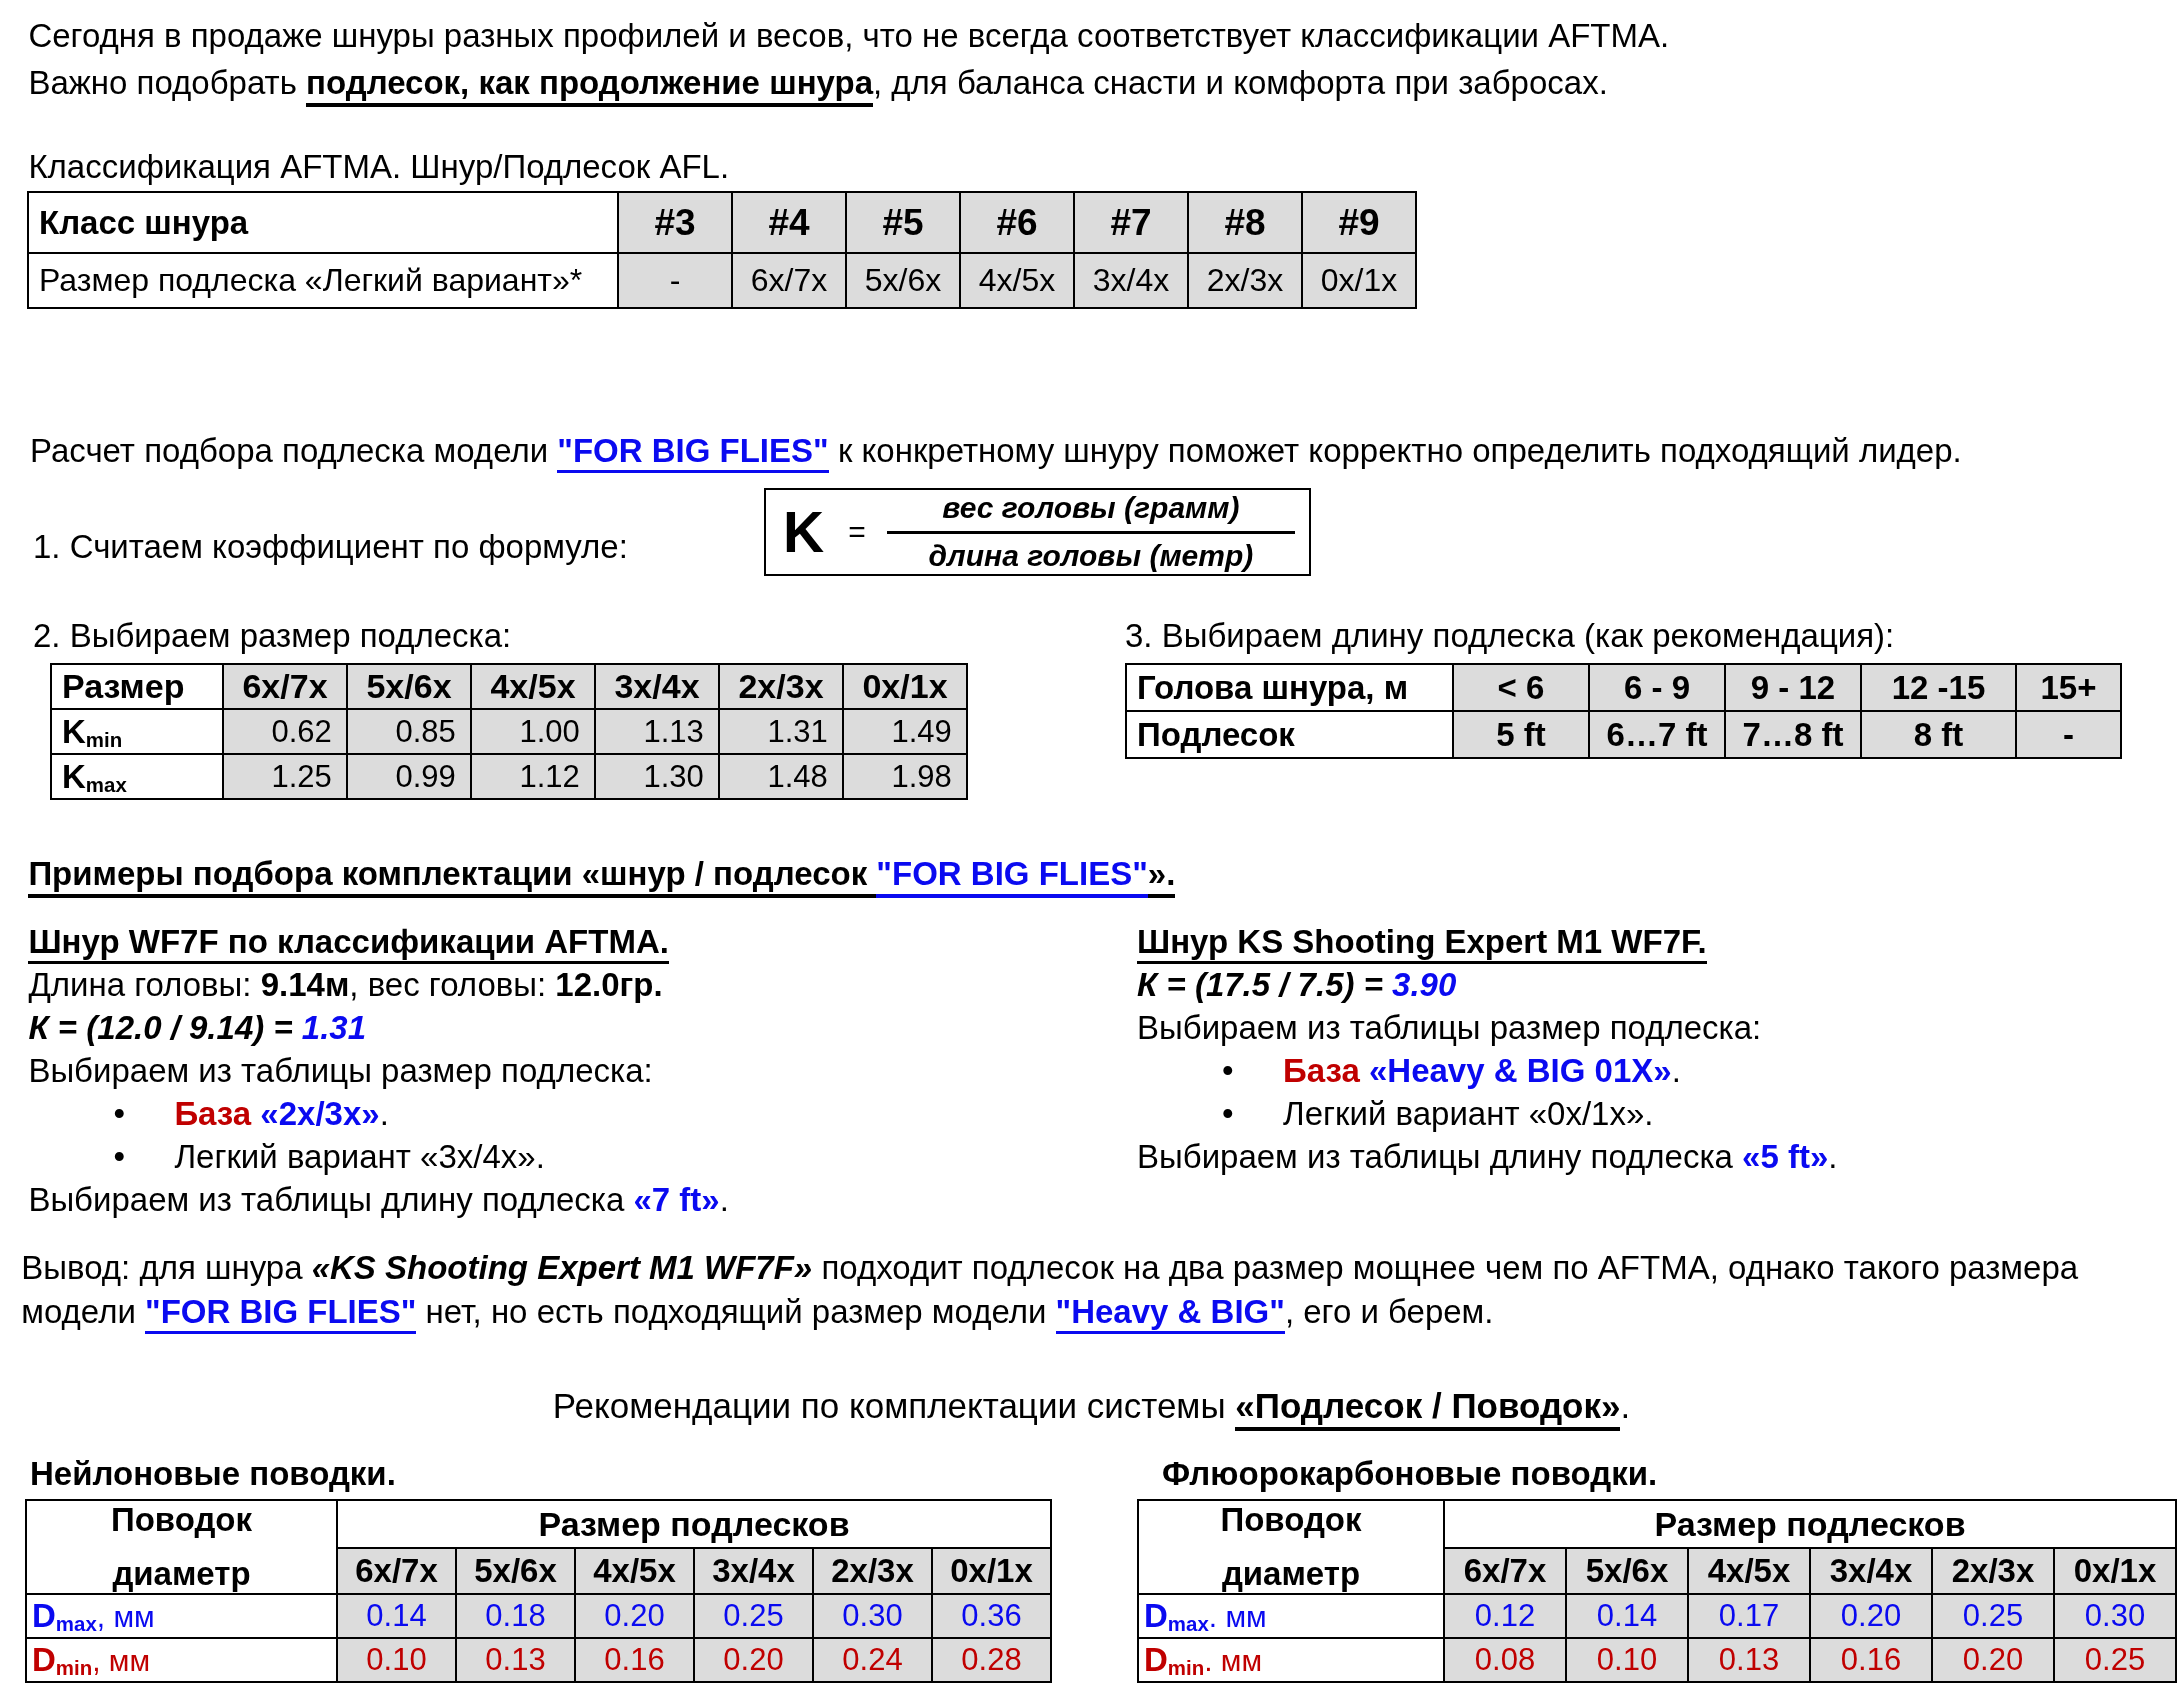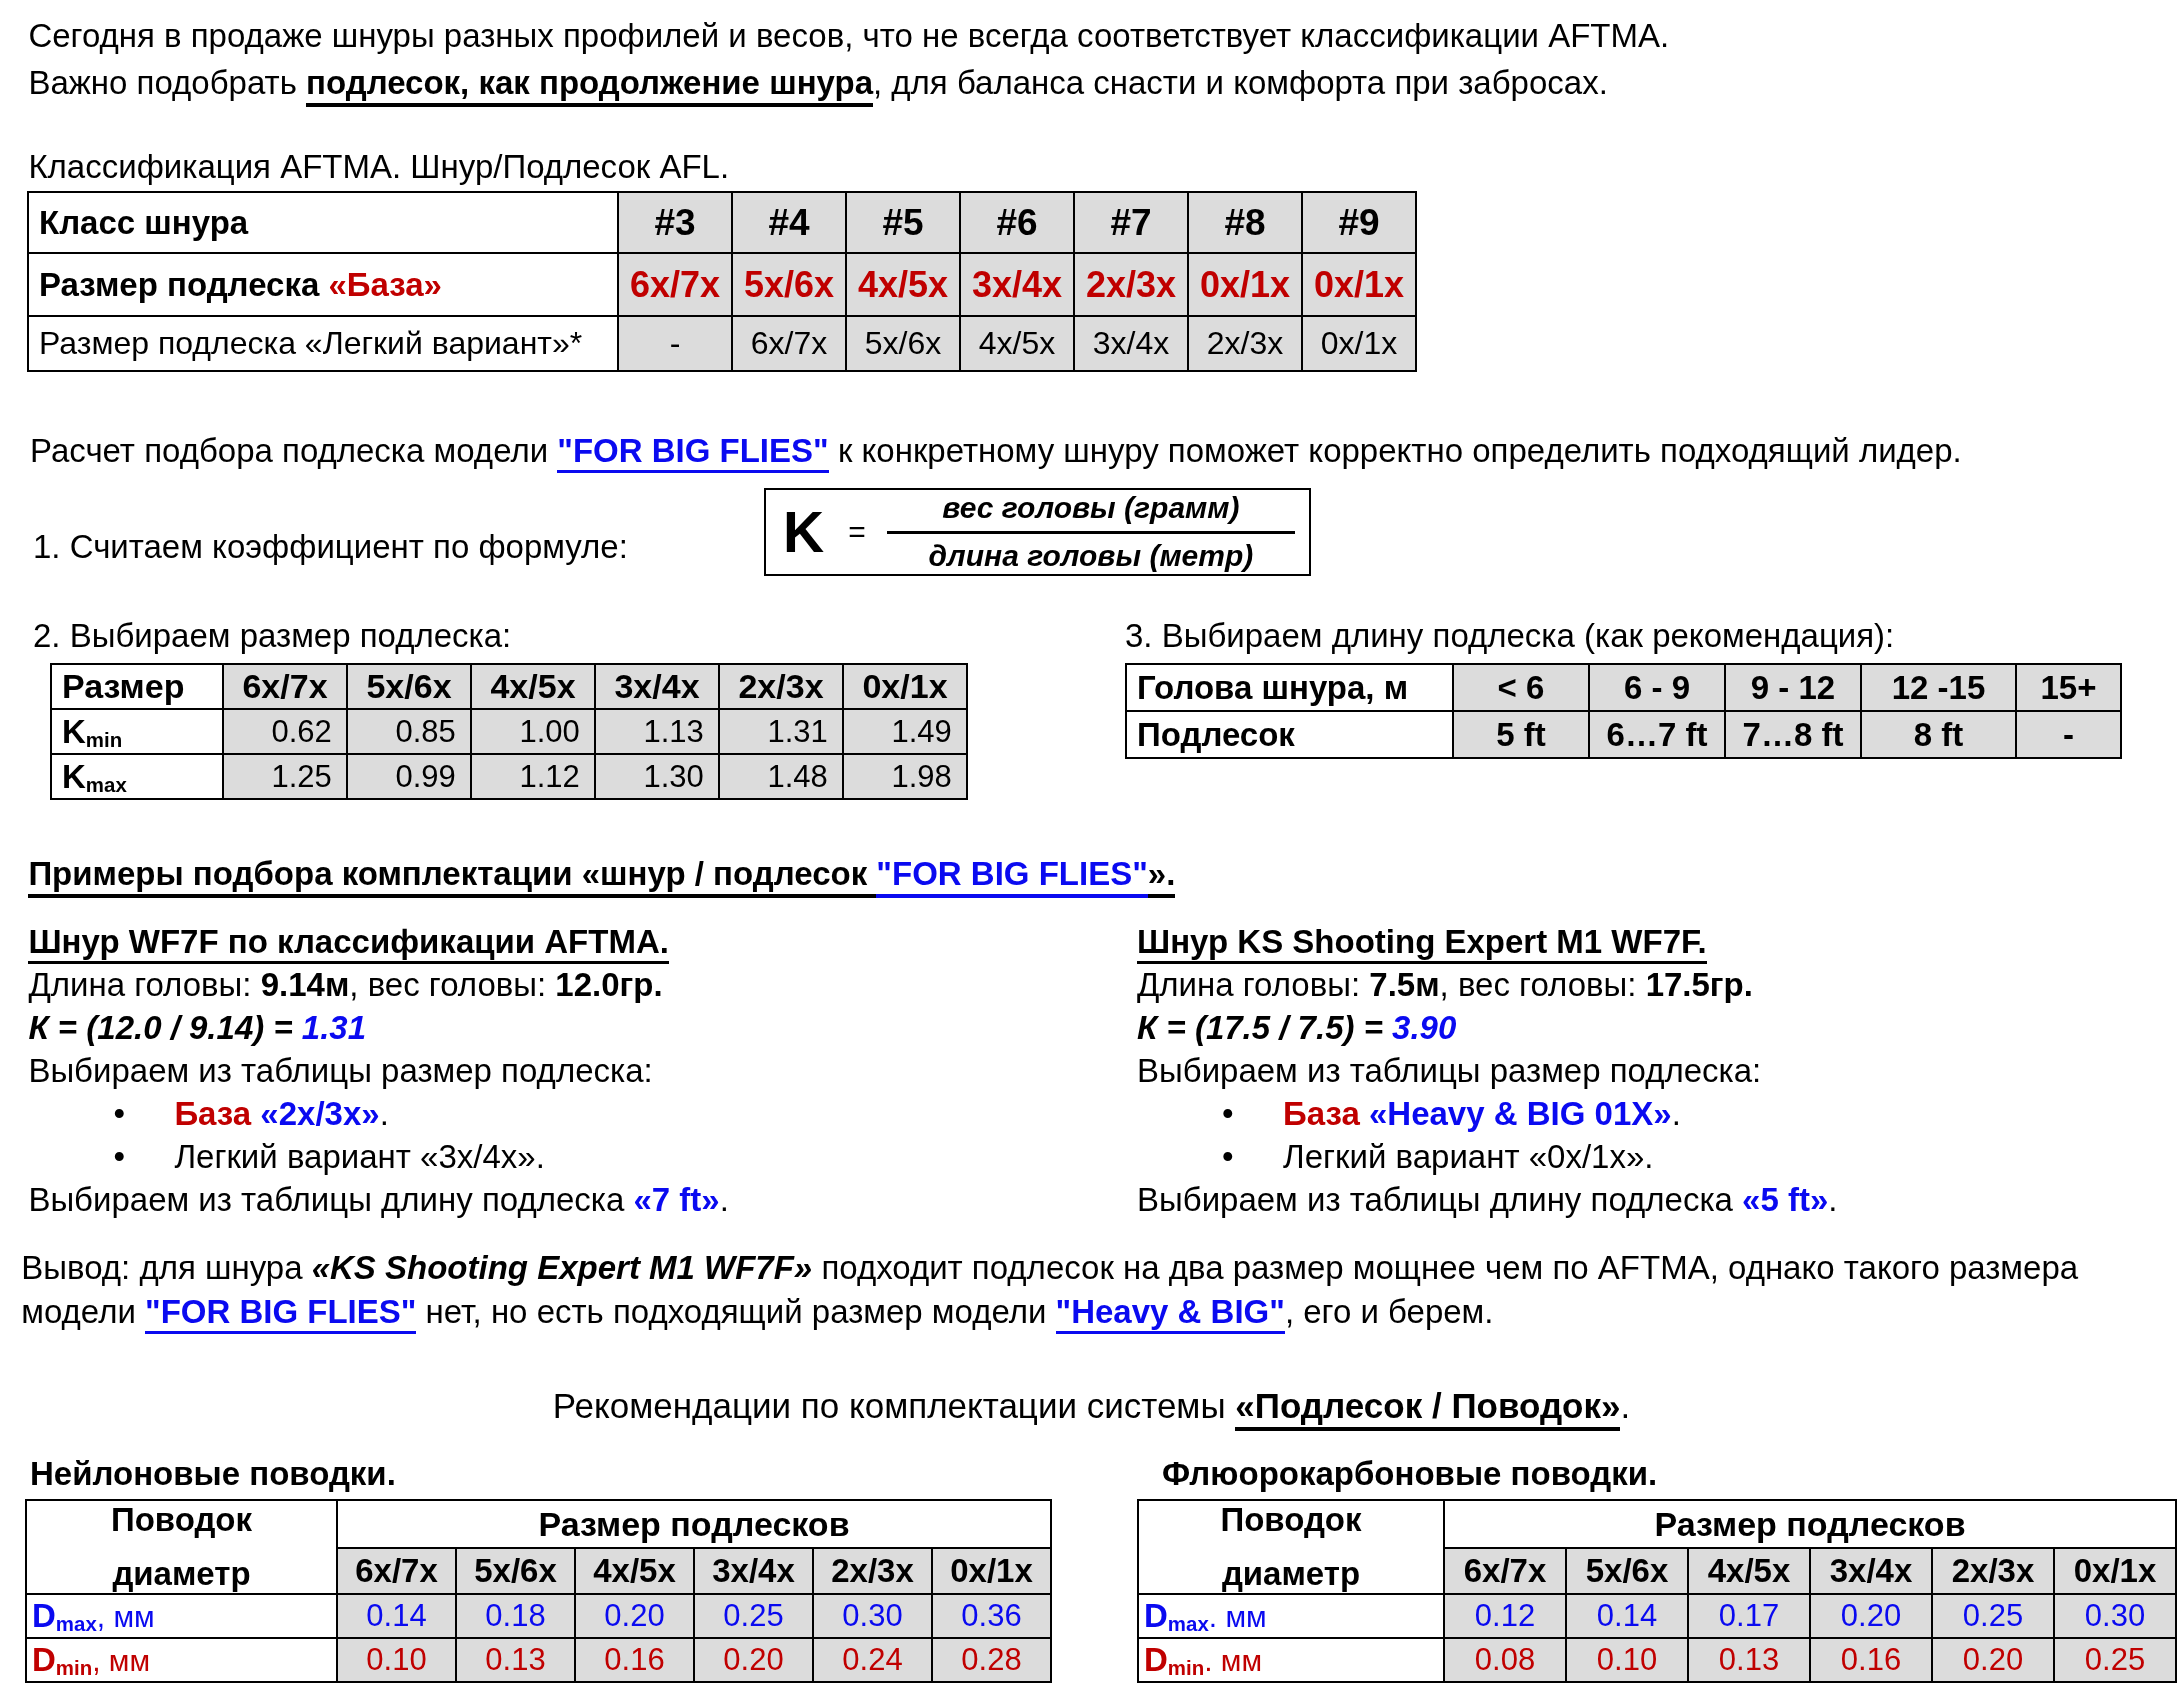--- a/index.html
+++ b/index.html
@@ -88,30 +88,20 @@
       <tr style="height:61px;">
     <td class="lab lab1">Класс шнура</td>
     <td class="g cls">#3</td>
     <td class="g cls">#4</td>
     <td class="g cls">#5</td>
     <td class="g cls">#6</td>
     <td class="g cls">#7</td>
     <td class="g cls">#8</td>
     <td class="g cls">#9</td>
   </tr>
-  <tr style="height:63px;">
-    <td class="lab lab1"><span>Размер подлеска </span><span class="red">«База»</span></td>
-    <td class="g base-val">6x/7x</td>
-    <td class="g base-val">5x/6x</td>
-    <td class="g base-val">4x/5x</td>
-    <td class="g base-val">3x/4x</td>
-    <td class="g base-val">2x/3x</td>
-    <td class="g base-val">0x/1x</td>
-    <td class="g base-val">0x/1x</td>
-  </tr>
   <tr style="height:55px;">
     <td class="lab lab3">Размер подлеска «Легкий вариант»*</td>
     <td class="g light-val">-</td>
     <td class="g light-val">6x/7x</td>
     <td class="g light-val">5x/6x</td>
     <td class="g light-val">4x/5x</td>
     <td class="g light-val">3x/4x</td>
     <td class="g light-val">2x/3x</td>
     <td class="g light-val">0x/1x</td>
   </tr>
@@ -209,21 +199,20 @@
   <div class="exline"><span>Длина головы: </span><span class="b">9.14м</span><span>, вес головы: </span><span class="b">12.0гр.</span></div>
   <div class="exline b i"><span>К = (12.0 / 9.14) = </span><span class="blue">1.31</span></div>
   <div class="exline">Выбираем из таблицы размер подлеска:</div>
   <div class="exline bullet"><span class="b red">База</span><span> </span><span class="b blue">«2x/3x»</span><span>.</span></div>
   <div class="exline bullet">Легкий вариант «3x/4x».</div>
   <div class="exline"><span>Выбираем из таблицы длину подлеска </span><span class="b blue">«7 ft»</span><span>.</span></div>
 </div>
 
 <div class="abs ex" style="top:920px;left:1137px;width:1038px;">
   <div class="exline"><span class="b ul4">Шнур KS Shooting Expert M1 WF7F.</span></div>
-  <div class="exline"><span>Длина головы: </span><span class="b">7.5м</span><span>, вес головы: </span><span class="b">17.5гр.</span></div>
   <div class="exline b i"><span>К = (17.5 / 7.5) = </span><span class="blue">3.90</span></div>
   <div class="exline">Выбираем из таблицы размер подлеска:</div>
   <div class="exline bullet"><span class="b red">База</span><span> </span><span class="b blue">«Heavy &amp; BIG 01X»</span><span>.</span></div>
   <div class="exline bullet">Легкий вариант «0x/1x».</div>
   <div class="exline"><span>Выбираем из таблицы длину подлеска </span><span class="b blue">«5 ft»</span><span>.</span></div>
 </div>
 
 <div class="abs wrapblock" style="top:1246px;left:21.3px;width:2143px;"><span>Вывод: для шнура </span><span class="b i">«KS Shooting Expert M1 WF7F»</span><span> подходит подлесок на два размер мощнее чем по AFTMA, однако такого размера модели </span><span class="b blue ul4">"FOR BIG FLIES"</span><span> нет, но есть подходящий размер модели </span><span class="b blue ul4">"Heavy &amp; BIG"</span><span>, его и берем.</span></div>
 
 <div class="abs center" style="top:1386px;left:0;font-size:35px;"><span>Рекомендации по комплектации системы </span><span class="b ul5">«Подлесок / Поводок»</span><span>.</span></div>

